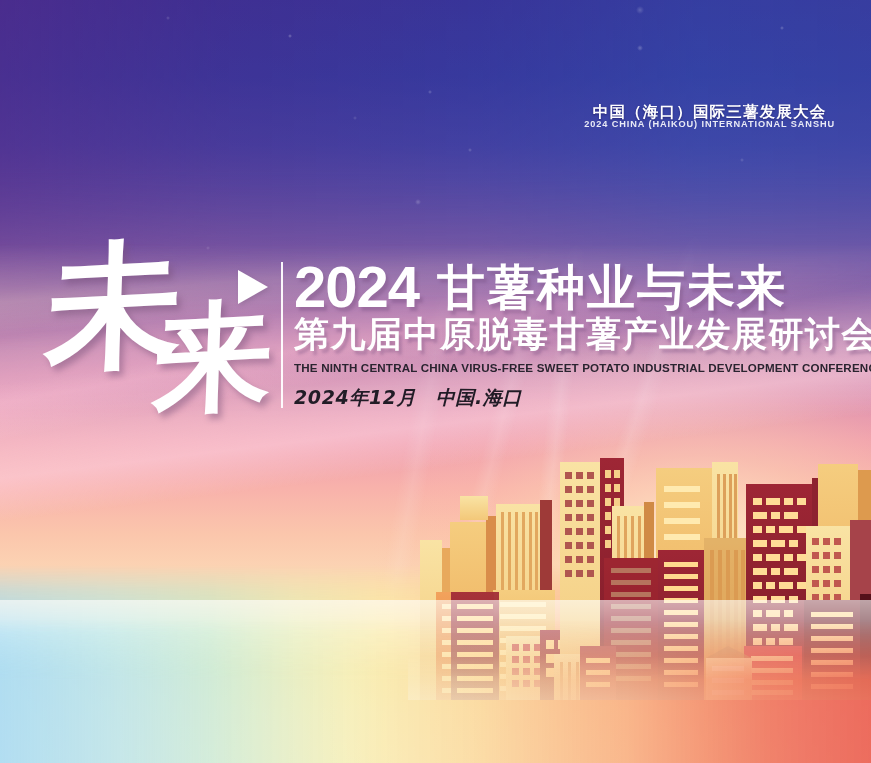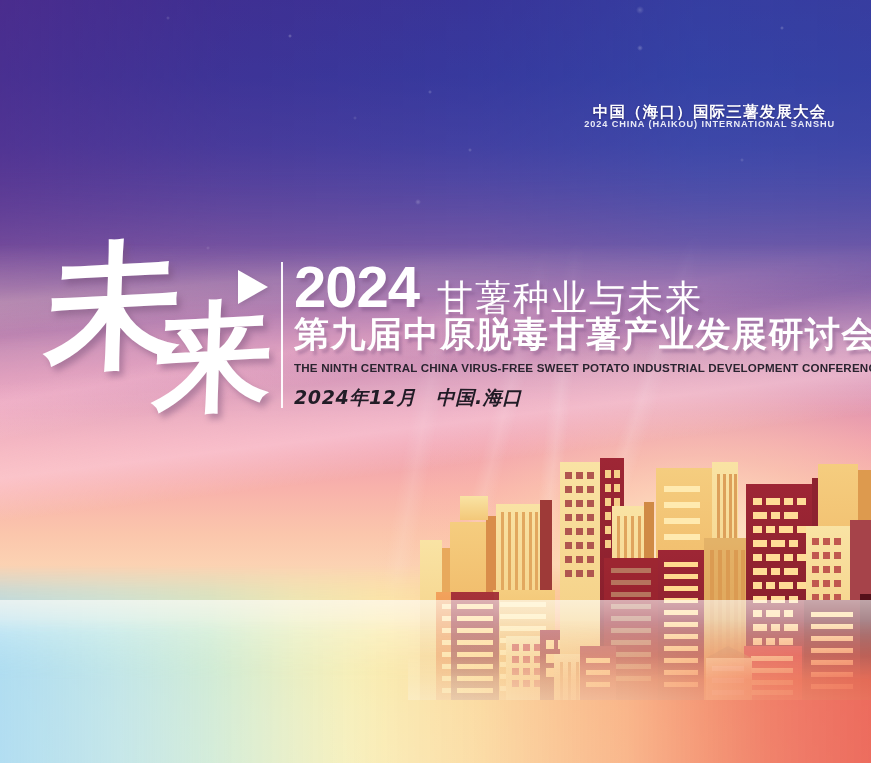--- a/index.html
+++ b/index.html
@@ -183,30 +183,30 @@
   
   #title-divider{
     position:absolute;left:281px;top:262px;width:2px;height:146px;
     background:#ffffff;opacity:.95;
   }
 
   #title-block{
     position:absolute;left:294px;top:258px;width:560px;
   }
   .line-main{
-    display:flex;align-items:flex-end;gap:18px;
+    display:flex;align-items:center;gap:18px;
     color:#ffffff;
     text-shadow:3px 4px 3px rgba(120,80,130,.38);
   }
   .line-main .year{
     font-size:58px;font-weight:700;letter-spacing:-1px;line-height:1;
     font-family:"Liberation Sans","DejaVu Sans",sans-serif;
   }
   .line-main .cn{
-    font-size:36px;font-weight:400;letter-spacing:2px;line-height:1;
+    font-size:48px;font-weight:700;letter-spacing:2px;line-height:1;
     font-family:"DejaVu Sans","Liberation Sans",sans-serif;
   }
   .line-sub{
     margin-top:0;
     font-size:35px;font-weight:700;letter-spacing:1.5px;line-height:1.08;
     color:#ffffff;
     font-family:"DejaVu Sans","Liberation Sans",sans-serif;
     text-shadow:3px 4px 3px rgba(120,80,130,.38);
     white-space:nowrap;
   }

